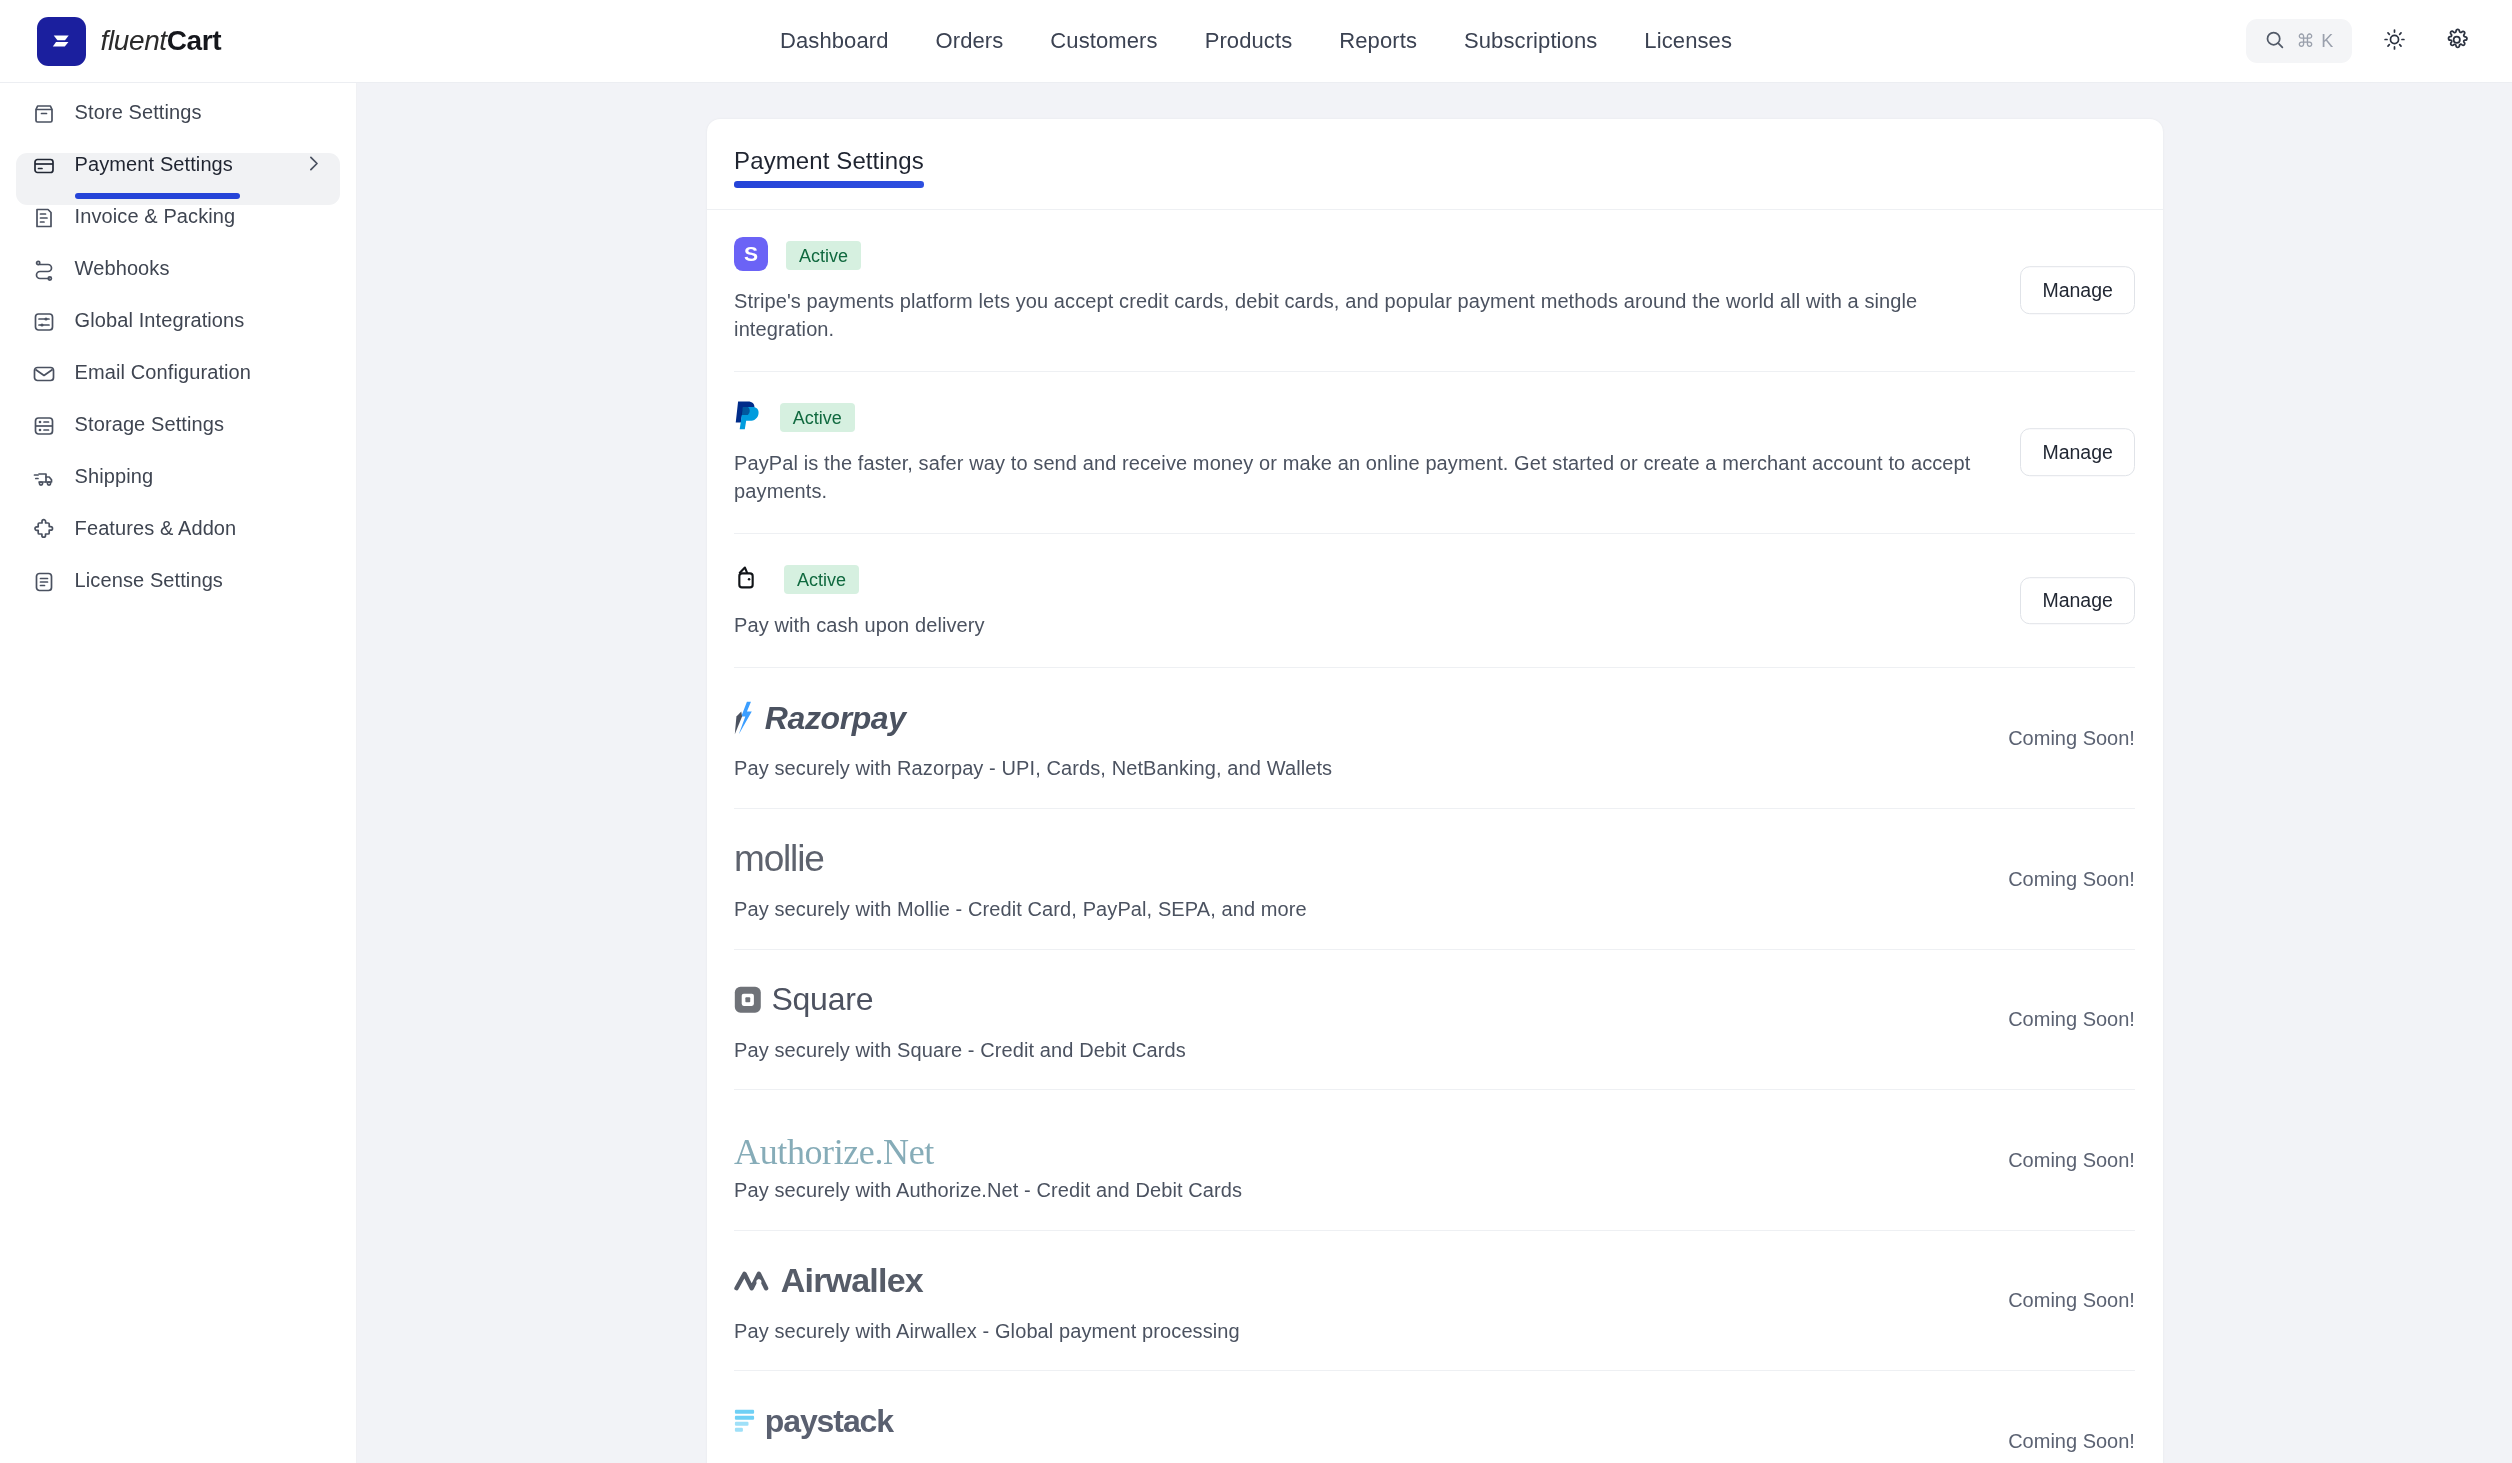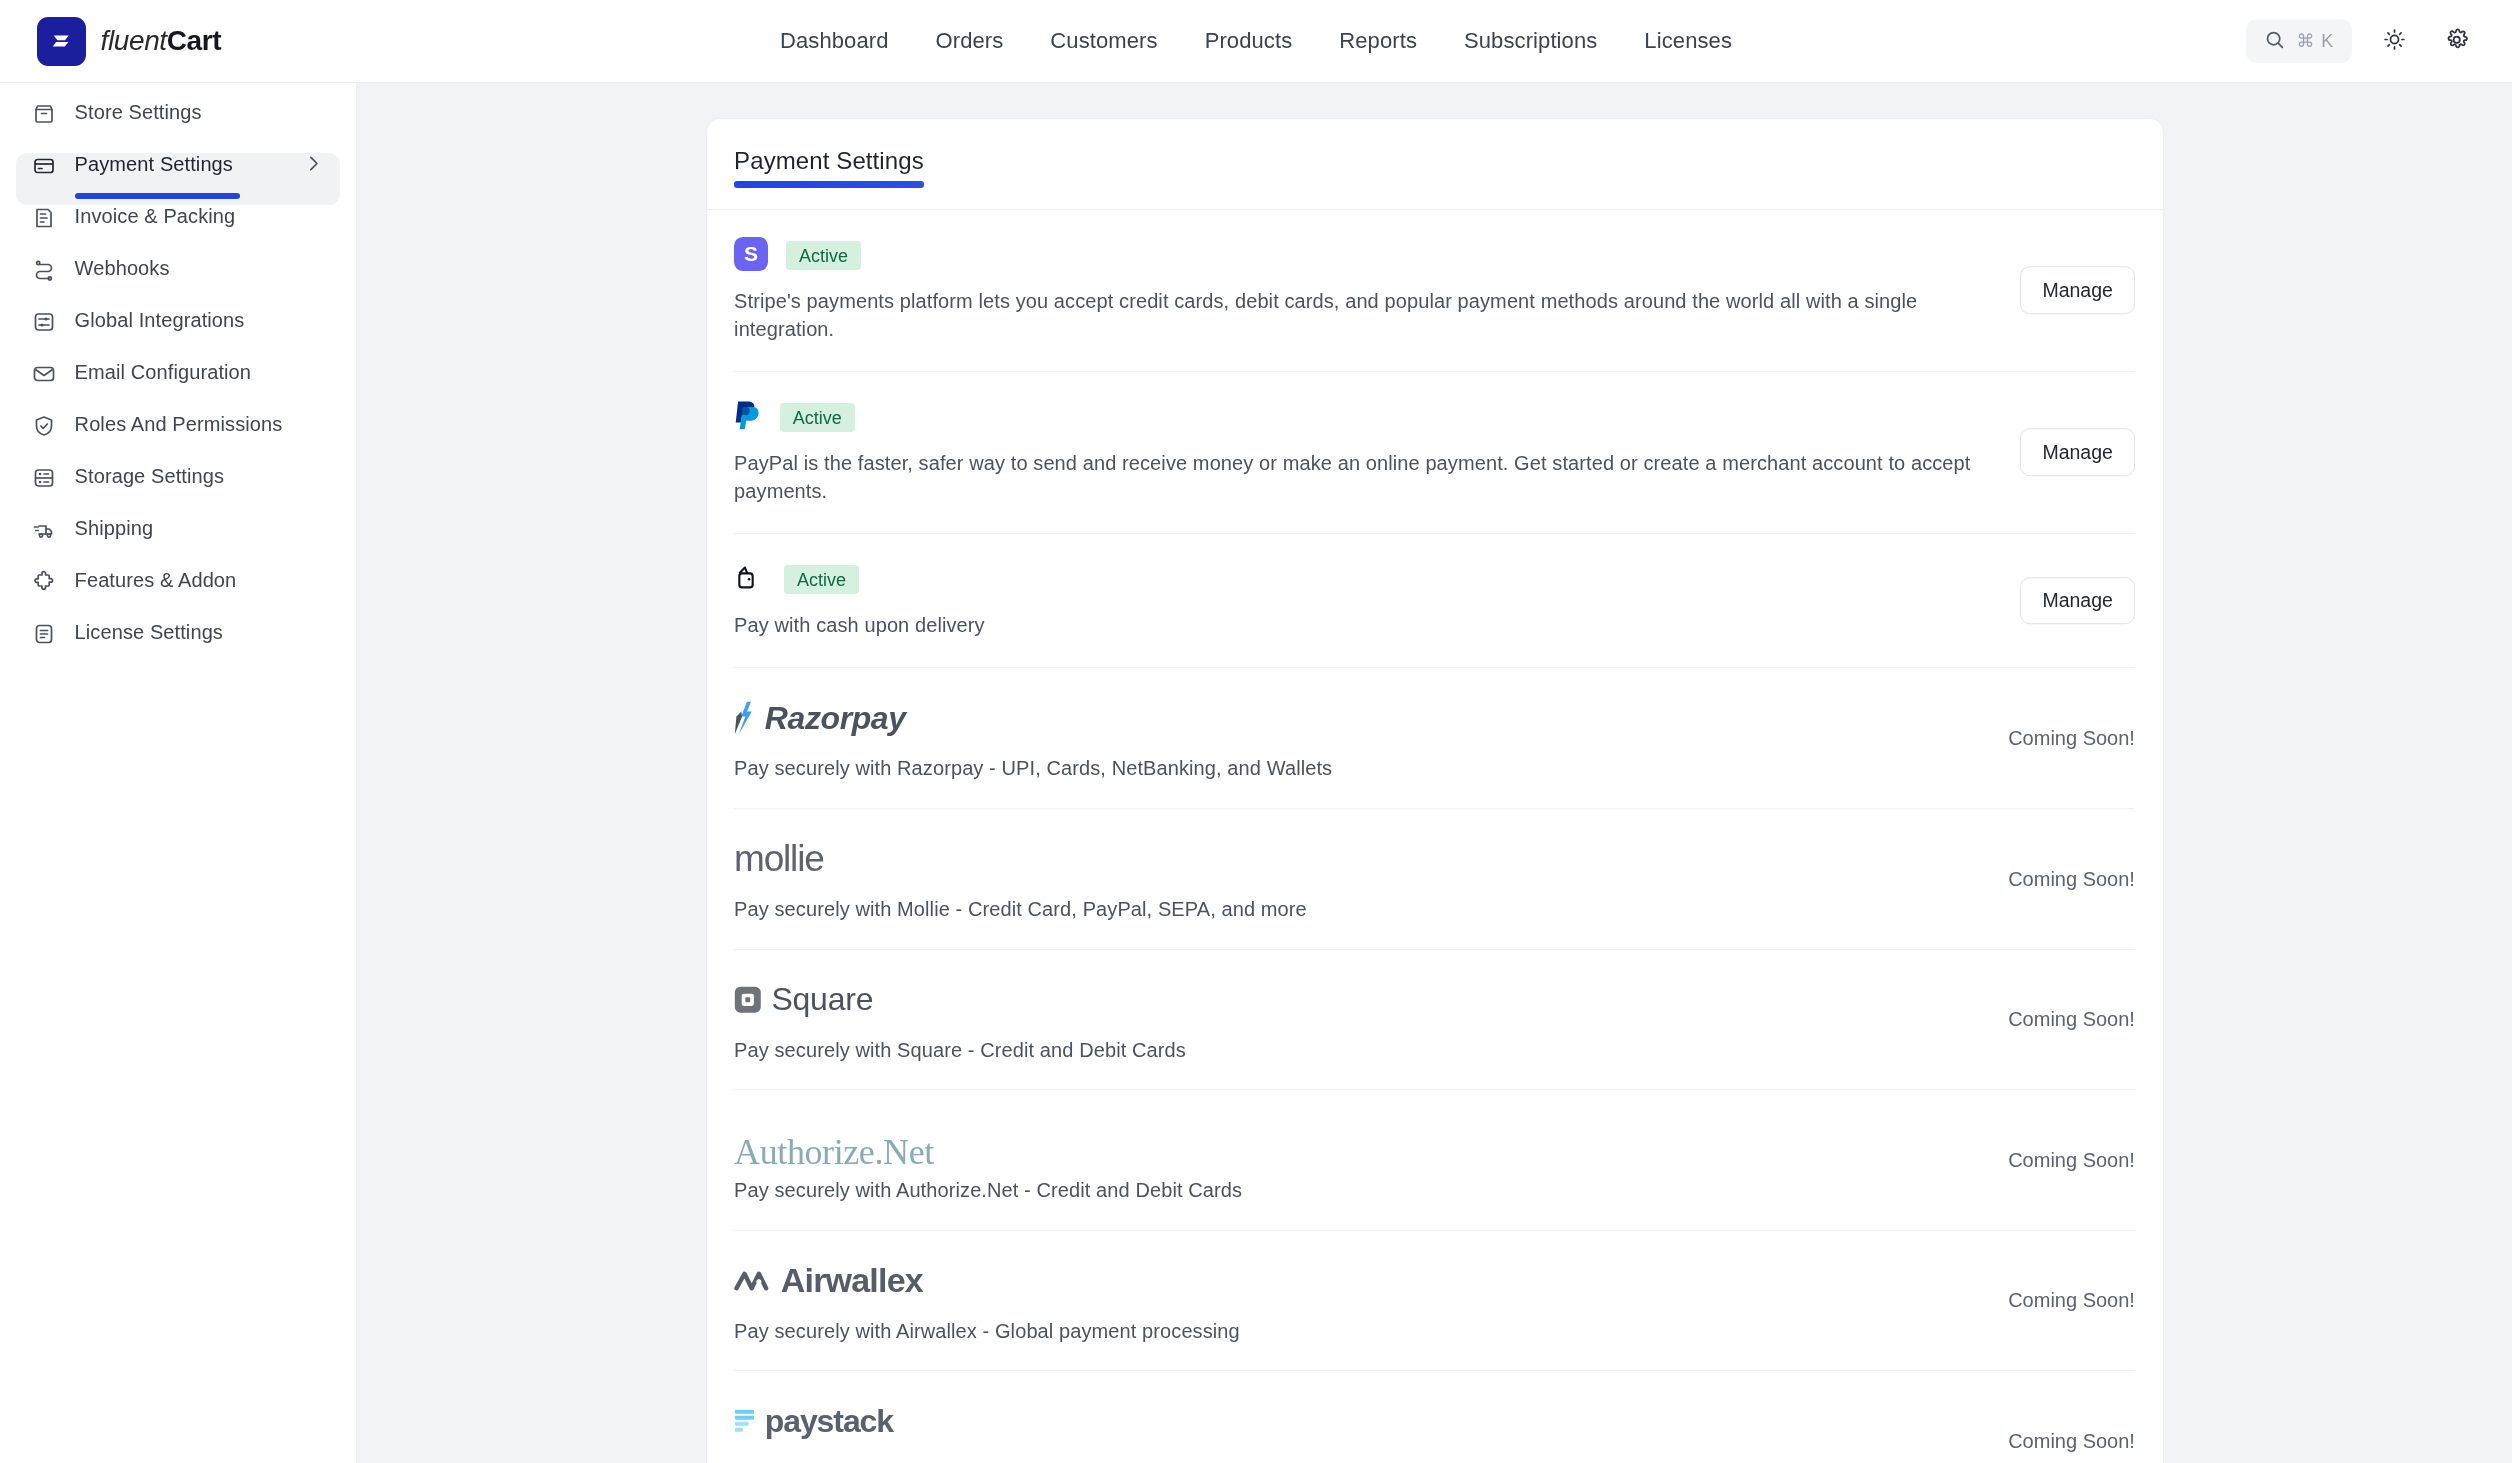--- a/index.html
+++ b/index.html
@@ -293,29 +293,20 @@
       <div class="side-item">
         <span class="side-ico">
           <svg width="24" height="24" viewBox="0 0 24 24" fill="none" stroke="#4a5160" stroke-width="1.7" stroke-linejoin="round">
             <rect x="2.5" y="5.5" width="19" height="13" rx="3"></rect>
               <path d="M3.5 7.5 12 13.5l8.5-6"></path>
           </svg>
         </span>
         <span class="label">Email Configuration</span>
       </div>
 
-      <div class="side-item">
-        <span class="side-ico">
-          <svg width="24" height="24" viewBox="0 0 24 24" fill="none" stroke="#4a5160" stroke-width="1.7" stroke-linecap="round" stroke-linejoin="round">
-            <path d="M12 3 4.5 6v6c0 4.5 3.2 7.8 7.5 9 4.3-1.2 7.5-4.5 7.5-9V6z"></path>
-            <polyline points="8.8,12 11.2,14.4 15.4,10"></polyline>
-          </svg>
-        </span>
-        <span class="label">Roles And Permissions</span>
-      </div>
 
       <div class="side-item">
         <span class="side-ico">
           <svg width="24" height="24" viewBox="0 0 24 24" fill="none" stroke="#4a5160" stroke-width="1.7" stroke-linejoin="round">
             <rect x="3.5" y="4" width="17" height="16" rx="3"></rect>
               <line x1="3.5" y1="12" x2="20.5" y2="12"></line>
             <circle cx="8" cy="8" r="1.3" fill="#4a5160" stroke="none"></circle>
               <line x1="12" y1="8" x2="16.5" y2="8" stroke-linecap="round"></line>
             <circle cx="8" cy="16" r="1.3" fill="#4a5160" stroke="none"></circle>
               <line x1="12" y1="16" x2="16.5" y2="16" stroke-linecap="round"></line>

